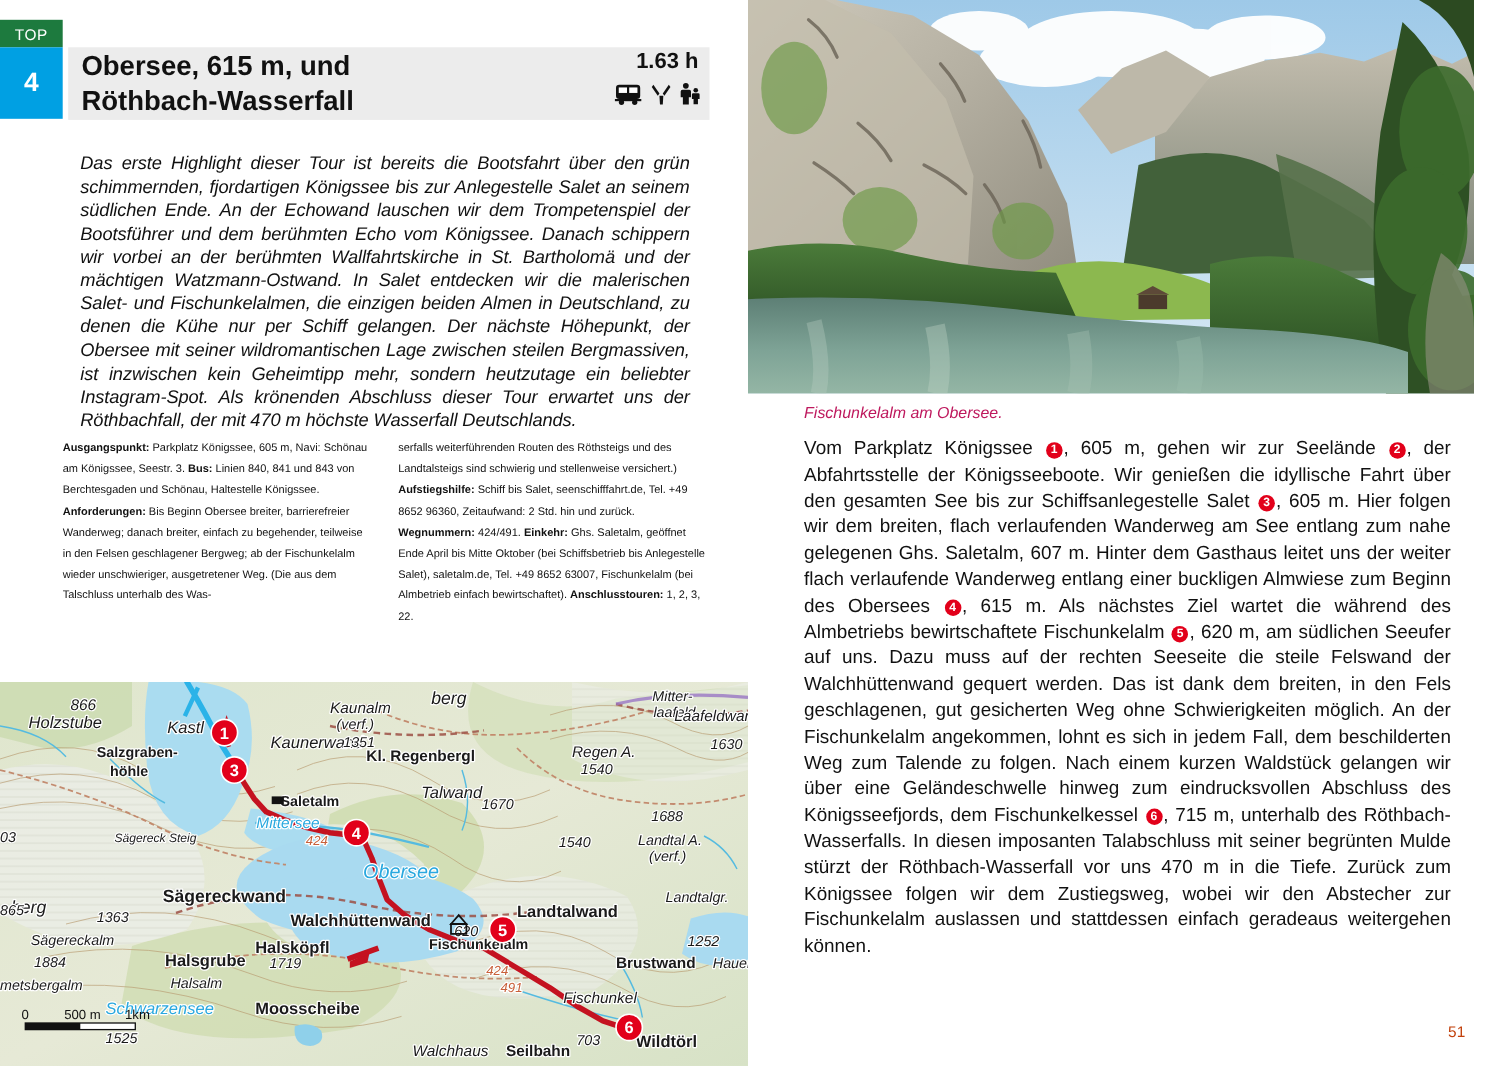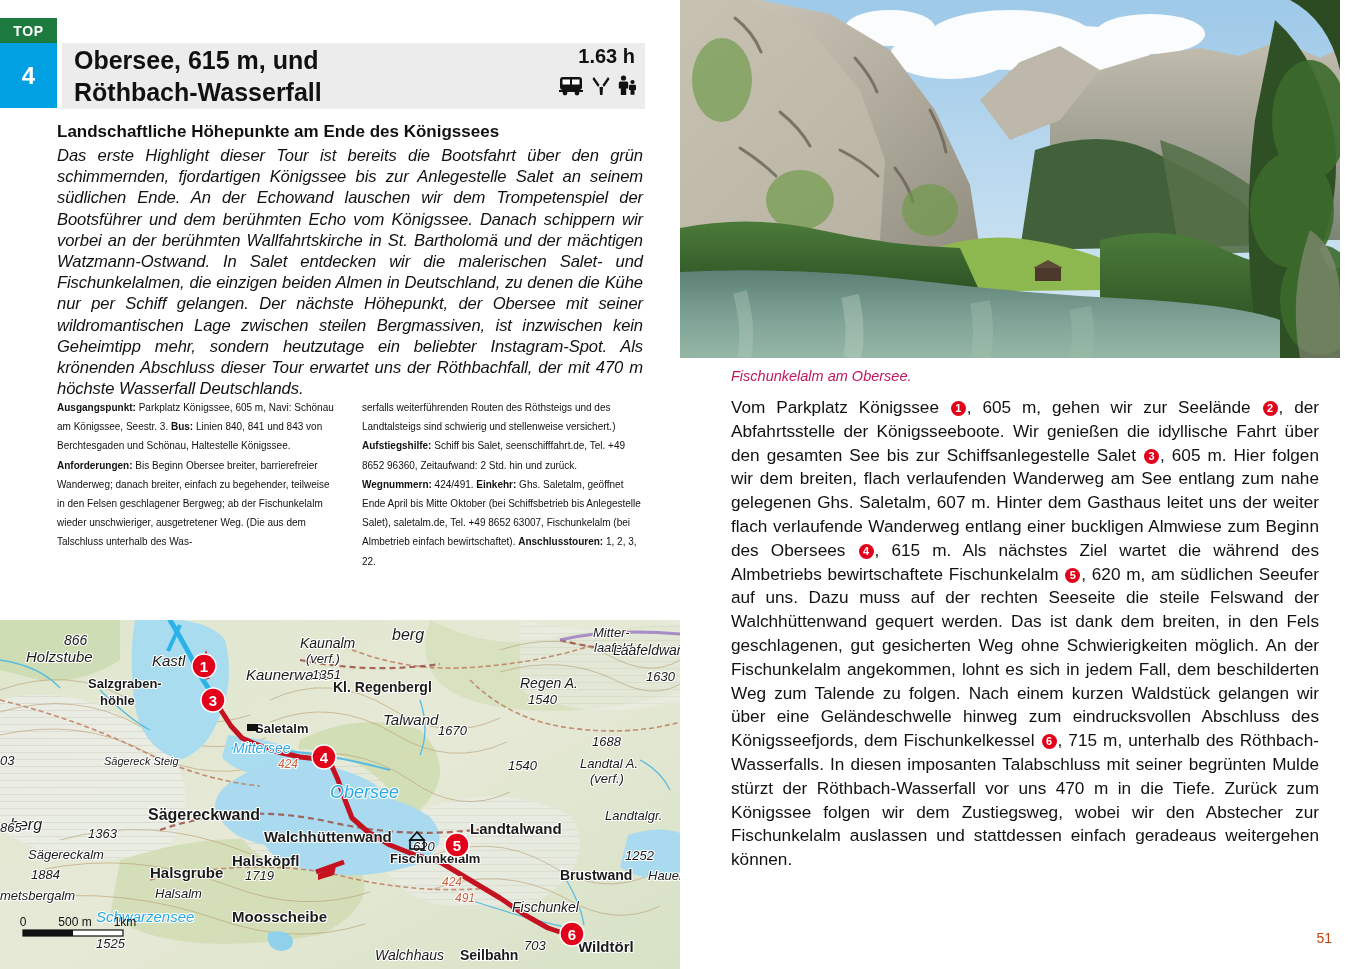--- a/index.html
+++ b/index.html
@@ -27,21 +27,21 @@
     left: 0; top: 18px;
     width: 645px;
     height: 90px;
   }
   .top-badge {
     position: absolute;
     left: 0; top: 0;
     width: 57px; height: 25px;
     background: #1d7a3e;
     color: #fff;
-    font-size: 14px; font-weight: bold;
+    font-size: 14px; font-weight: normal;
     letter-spacing: .6px;
     display: flex; align-items: center; justify-content: center;
   }
   .num-badge {
     position: absolute;
     left: 0; top: 25px;
     width: 57px; height: 65px;
     background: #00a0e3;
     color: #fff;
     font-size: 24px; font-weight: bold;
@@ -90,21 +90,21 @@
     position: absolute;
     left: 57px; top: 122px;
     width: 586px;
   }
   #intro h2 {
     margin: 0 0 3px 0;
     font-size: 17px; font-weight: bold;
     color: #111;
   }
   #intro p {
-    margin: 0;
+    margin: 16px;
     font-size: 16.6px;
     font-style: italic;
     line-height: 21.2px;
     text-align: justify;
     color: #111;
     letter-spacing: -0.1px;
   }
 
   
   #info {
@@ -221,21 +221,20 @@
             <path d="M2.4 6.5 h6.2 a1.6 1.6 0 0 1 1.6 1.6 v5.4 h-2 v6.5 h-5.4 v-6.5 h-2 v-5.4 a1.6 1.6 0 0 1 1.6 -1.6 z" fill="#111"></path>
             <circle cx="14.5" cy="7" r="2.1" fill="#111"></circle>
             <path d="M12.2 9.8 h4.6 a1.2 1.2 0 0 1 1.2 1.2 v4.1 h-1.5 v4.7 h-4 v-4.7 h-1.5 v-4.1 a1.2 1.2 0 0 1 1.2 -1.2 z" fill="#111"></path>
           </svg>
         </span>
       </div>
     </div>
   </div>
 
   <div id="intro">
-    <h2>Landschaftliche Höhepunkte am Ende des Königssees</h2>
     <p>Das erste Highlight dieser Tour ist bereits die Bootsfahrt über den grün schimmernden, fjordartigen Königssee bis zur Anlegestelle Salet an seinem südlichen Ende. An der Echowand lauschen wir dem Trompetenspiel der Bootsführer und dem berühmten Echo vom Königssee. Danach schippern wir vorbei an der berühmten Wallfahrtskirche in St. Bartholomä und der mächtigen Watzmann-Ostwand. In Salet entdecken wir die malerischen Salet- und Fischunkelalmen, die einzigen beiden Almen in Deutschland, zu denen die Kühe nur per Schiff gelangen. Der nächste Höhepunkt, der Obersee mit seiner wildromantischen Lage zwischen steilen Bergmassiven, ist inzwischen kein Geheimtipp mehr, sondern heutzutage ein beliebter Instagram-Spot. Als krönenden Abschluss dieser Tour erwartet uns der Röthbachfall, der mit 470 m höchste Wasserfall Deutschlands.</p>
   </div>
 
   <div id="info">
     <div class="col">
       <p id="info-left"><b>Ausgangspunkt:</b> Parkplatz Königssee, 605 m, Navi: Schönau am Königssee, Seestr. 3. <b>Bus:</b> Linien 840, 841 und 843 von Berchtesgaden und Schönau, Haltestelle Königssee. <b>Anforderungen:</b> Bis Beginn Obersee breiter, barrierefreier Wanderweg; danach breiter, einfach zu begehender, teilweise in den Felsen geschlagener Bergweg; ab der Fischunkelalm wieder unschwieriger, ausgetretener Weg. (Die aus dem Talschluss unterhalb des Was-</p>
     </div>
     <div class="col">
       <p id="info-right">serfalls weiterführenden Routen des Röthsteigs und des Landtalsteigs sind schwierig und stellenweise versichert.) <b>Aufstiegshilfe:</b> Schiff bis Salet, seenschifffahrt.de, Tel. +49 8652 96360, Zeitaufwand: 2 Std. hin und zurück. <b>Wegnummern:</b> 424/491. <b>Einkehr:</b> Ghs. Saletalm, geöffnet Ende April bis Mitte Oktober (bei Schiffsbetrieb bis Anlegestelle Salet), saletalm.de, Tel. +49 8652 63007, Fischunkelalm (bei Almbetrieb einfach bewirtschaftet). <b>Anschlusstouren:</b> 1, 2, 3, 22.</p>
     </div>

